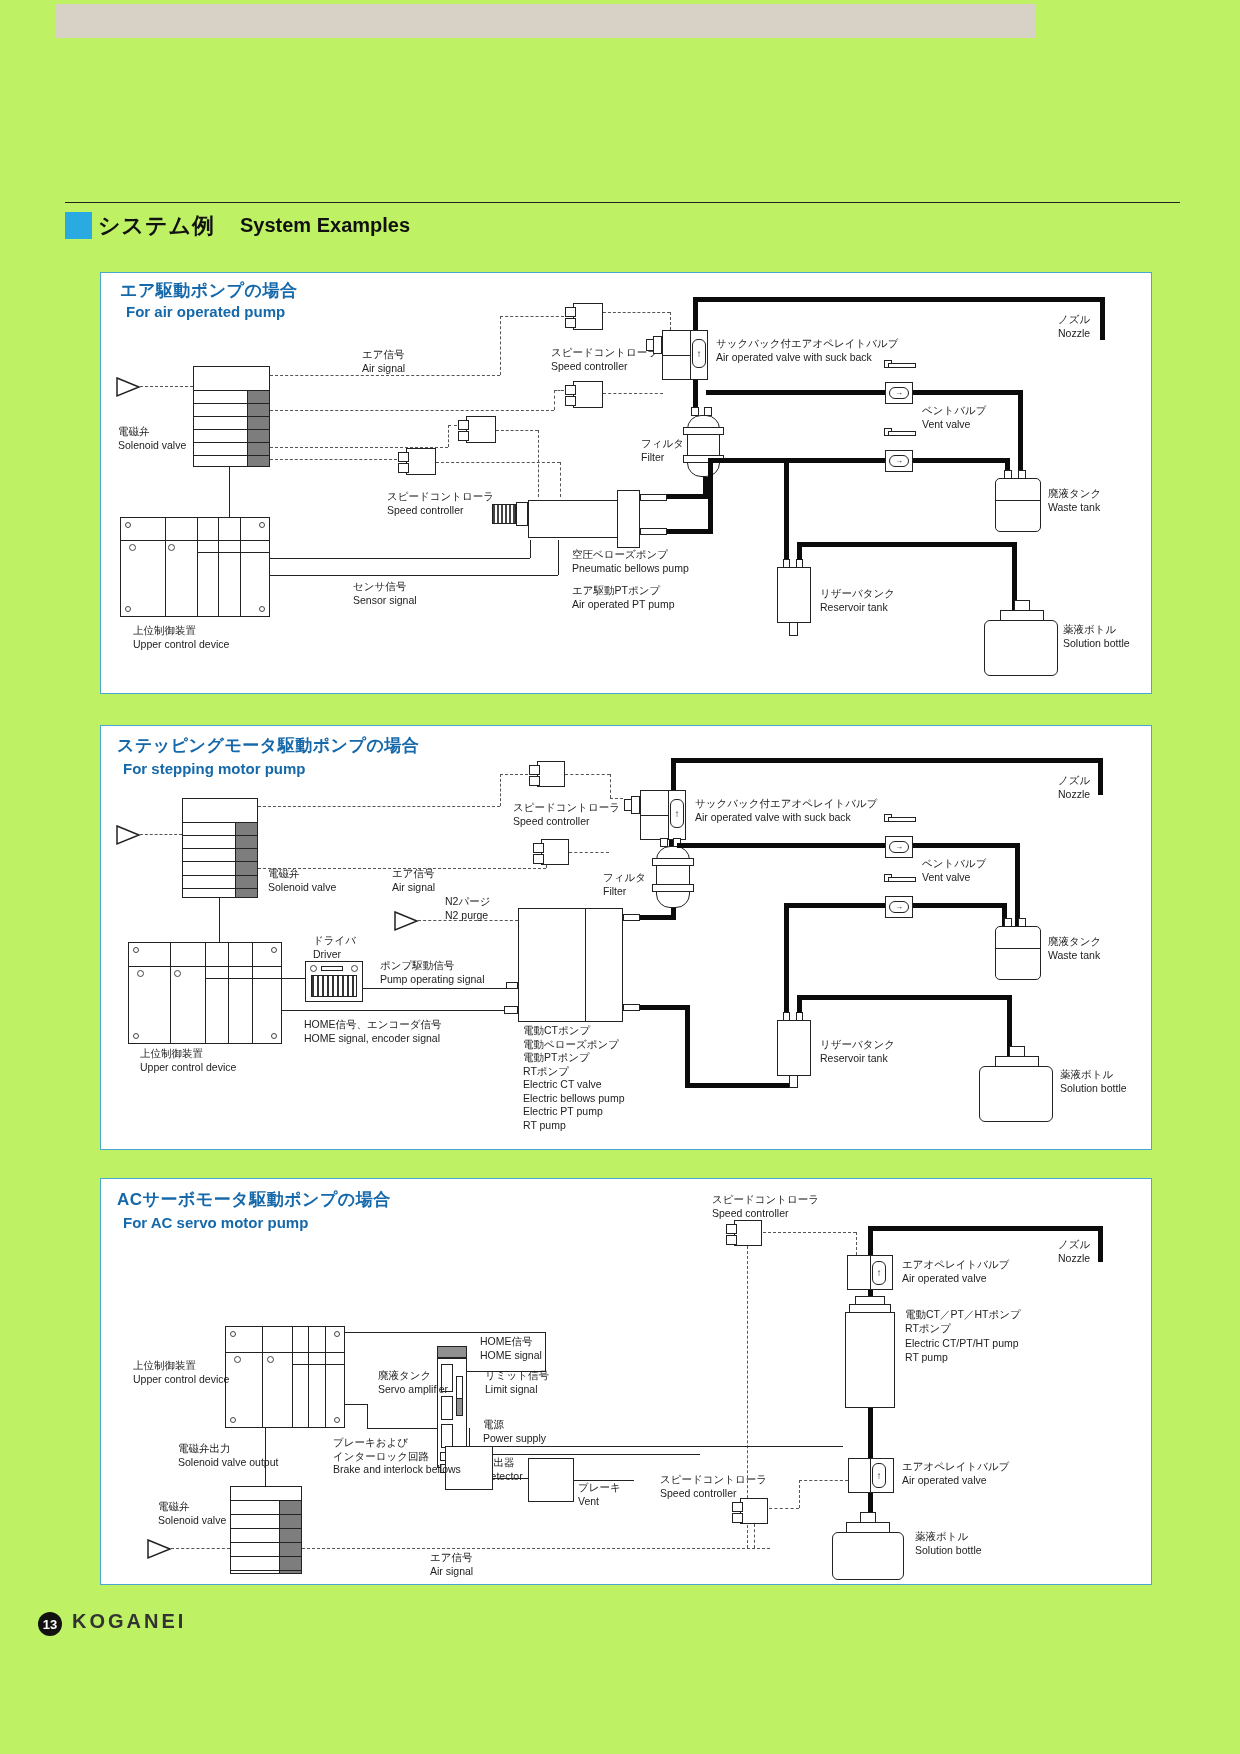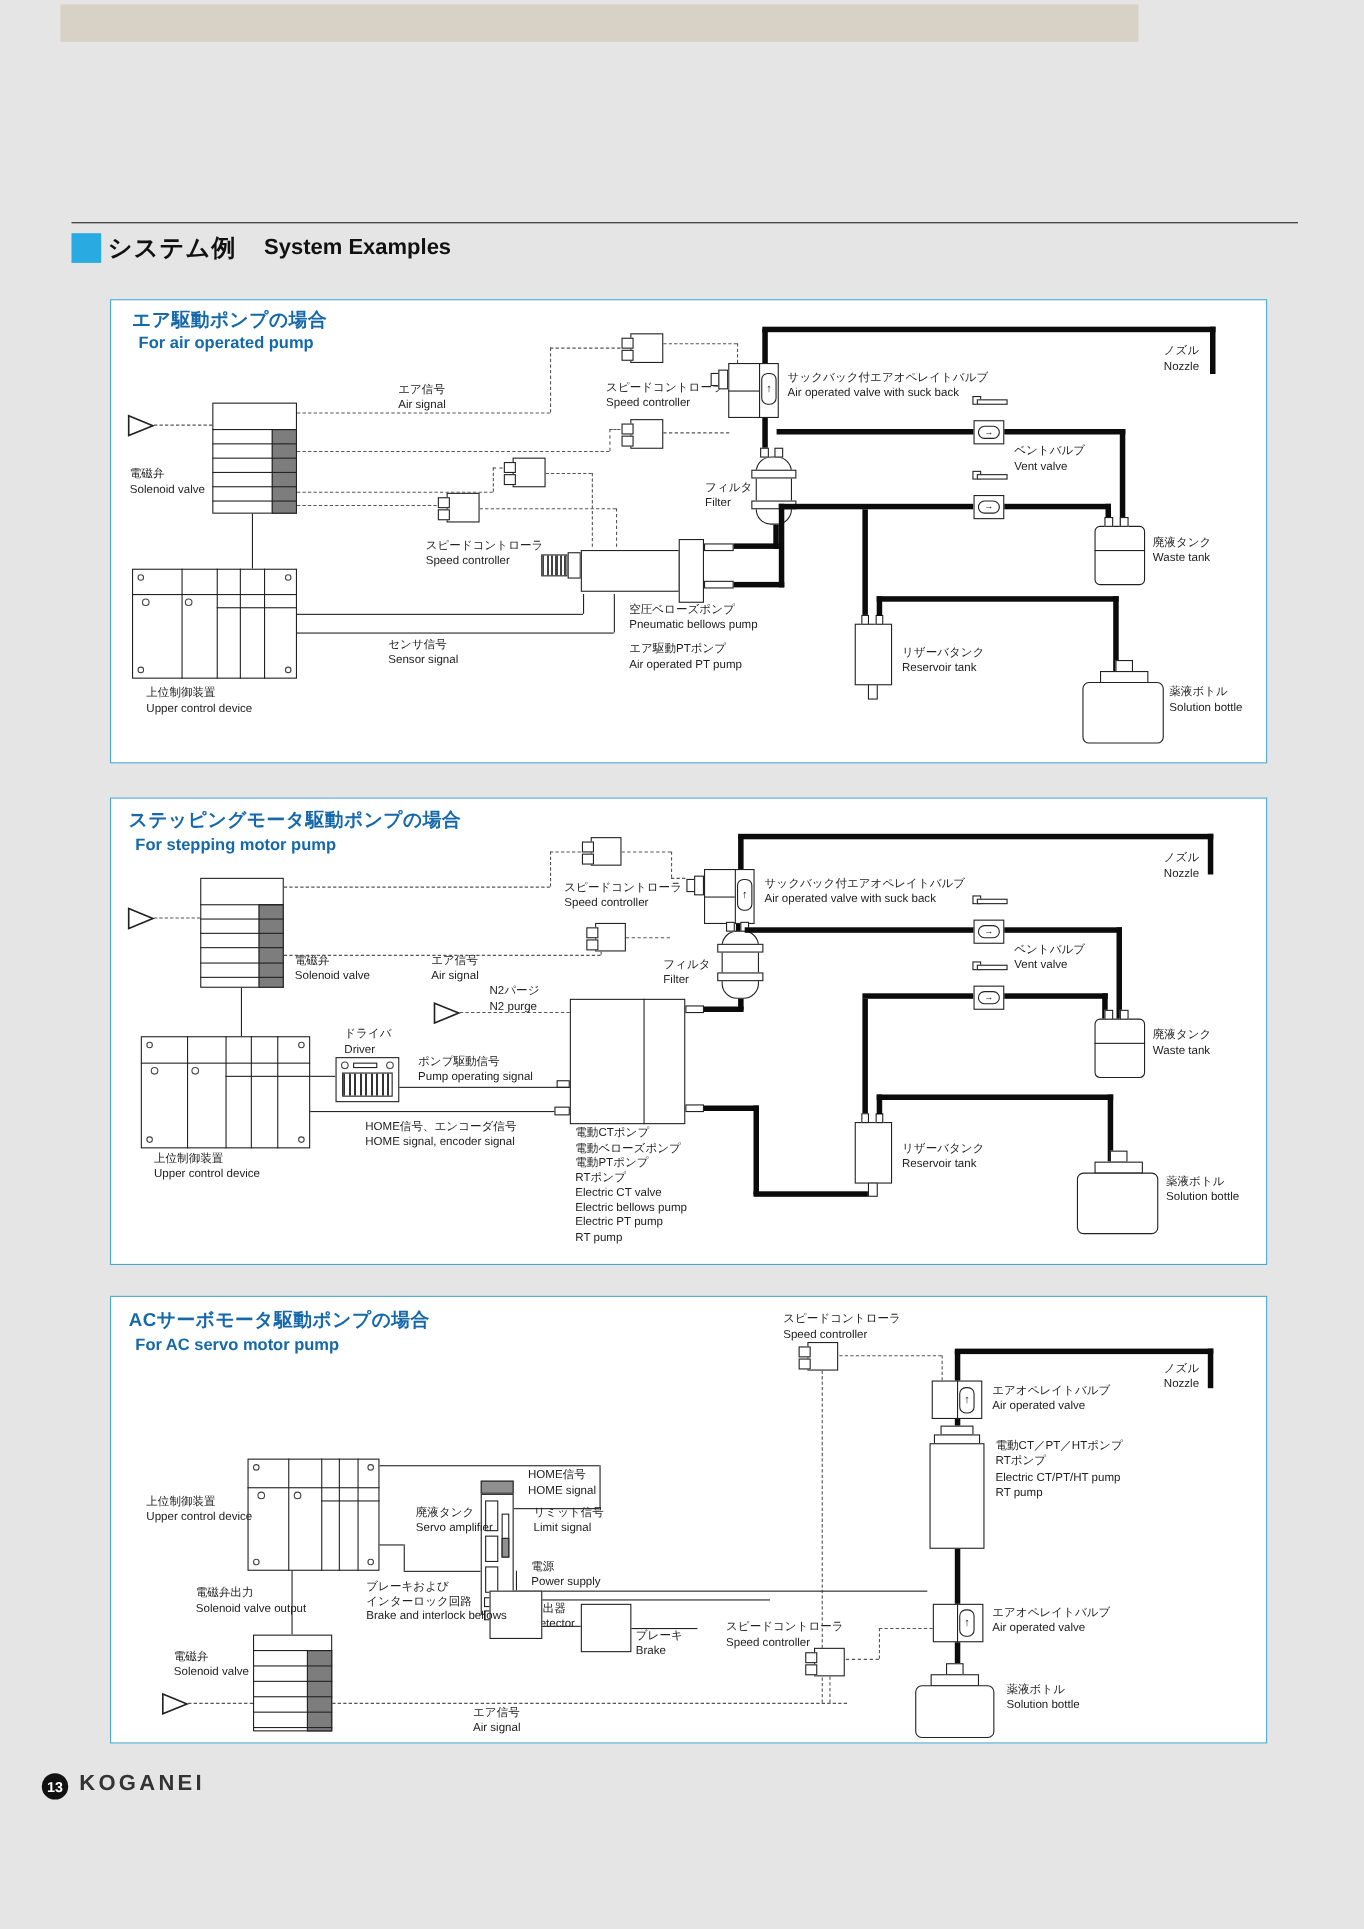--- a/index.html
+++ b/index.html
@@ -1,16 +1,16 @@
 <!DOCTYPE html>
 <html><head>
 <meta charset="utf-8">
 <style>
   html,body{margin:0;padding:0;background:#fff}
-  #page{position:relative;width:1240px;height:1754px;background:#e5e5e5;overflow:hidden;
+  #page{position:relative;width:1240px;height:1754px;background:#bef264;overflow:hidden;
         font-family:"Liberation Sans","DejaVu Sans",sans-serif;color:#222}
   .topbar{position:absolute;left:55px;top:4px;width:980px;height:34px;background:#d8d1c5}
   .rule{position:absolute;left:65px;top:202px;width:1115px;height:1px;background:#222}
   .secsq{position:absolute;left:65px;top:212px;width:27px;height:27px;background:#29abe2}
   .sec-jp{position:absolute;left:98px;top:211px;font-size:22px;font-weight:bold;color:#111;letter-spacing:1px}
   .sec-en{position:absolute;left:240px;top:214px;font-size:20px;font-weight:bold;color:#111}
   .panel{position:absolute;border:1.5px solid #4aa6cf;background:#fff;box-sizing:border-box}
   .ptjp{position:absolute;font-size:17px;font-weight:bold;color:#1568a9;letter-spacing:.5px;white-space:nowrap}
   .pten{position:absolute;font-size:15px;font-weight:bold;color:#1568a9;white-space:nowrap}
   .lb{position:absolute;font-size:10.5px;line-height:13.5px;color:#222;white-space:nowrap}
@@ -450,21 +450,21 @@
   <div class="lb" style="left:313px;top:934px">
     <span>ドライバ</span>
     <span>Driver</span>
   </div>
   <div class="hl" style="left:363px;top:988px;width:155px"></div>
   <div class="lb" style="left:380px;top:959px">
     <span>ポンプ駆動信号</span>
     <span>Pump operating signal</span>
   </div>
   <div class="hl" style="left:282px;top:1010px;width:222px"></div>
-  <div class="lb" style="left:332px;top:1018px">
+  <div class="lb" style="left:304px;top:1018px">
     <span>HOME信号、エンコーダ信号</span>
     <span>HOME signal, encoder signal</span>
   </div>
 
   <div class="panel" style="left:100px;top:1178px;width:1052px;height:407px"></div>
   <div class="ptjp" style="left:117px;top:1188px">ACサーボモータ駆動ポンプの場合</div>
   <div class="pten" style="left:123px;top:1214px">For AC servo motor pump</div>
 
   <div class="lb" style="left:712px;top:1193px">
     <span>スピードコントローラ</span>
@@ -571,21 +571,21 @@
   <div class="lb" style="left:333px;top:1436px">
     <span>ブレーキおよび</span>
     <span>インターロック回路</span>
     <span>Brake and interlock bellows</span>
   </div>
   <div class="hl" style="left:493px;top:1478px;width:35px"></div>
   <div class="bx" style="left:528px;top:1458px;width:46px;height:44px"></div>
   <div class="hl" style="left:574px;top:1480px;width:60px"></div>
   <div class="lb" style="left:578px;top:1481px">
     <span>ブレーキ</span>
-    <span>Brake</span>
+    <span>Vent</span>
   </div>
 
   <div class="vl" style="left:265px;top:1428px;height:58px"></div>
   <div class="lb" style="left:178px;top:1442px">
     <span>電磁弁出力</span>
     <span>Solenoid valve output</span>
   </div>
   <div class="bx" style="left:230px;top:1486px;width:72px;height:88px"></div>
   <div class="gray" style="left:279px;top:1500px;width:23px;height:74px"></div>
   <div class="hl" style="left:230px;top:1500px;width:72px"></div>

